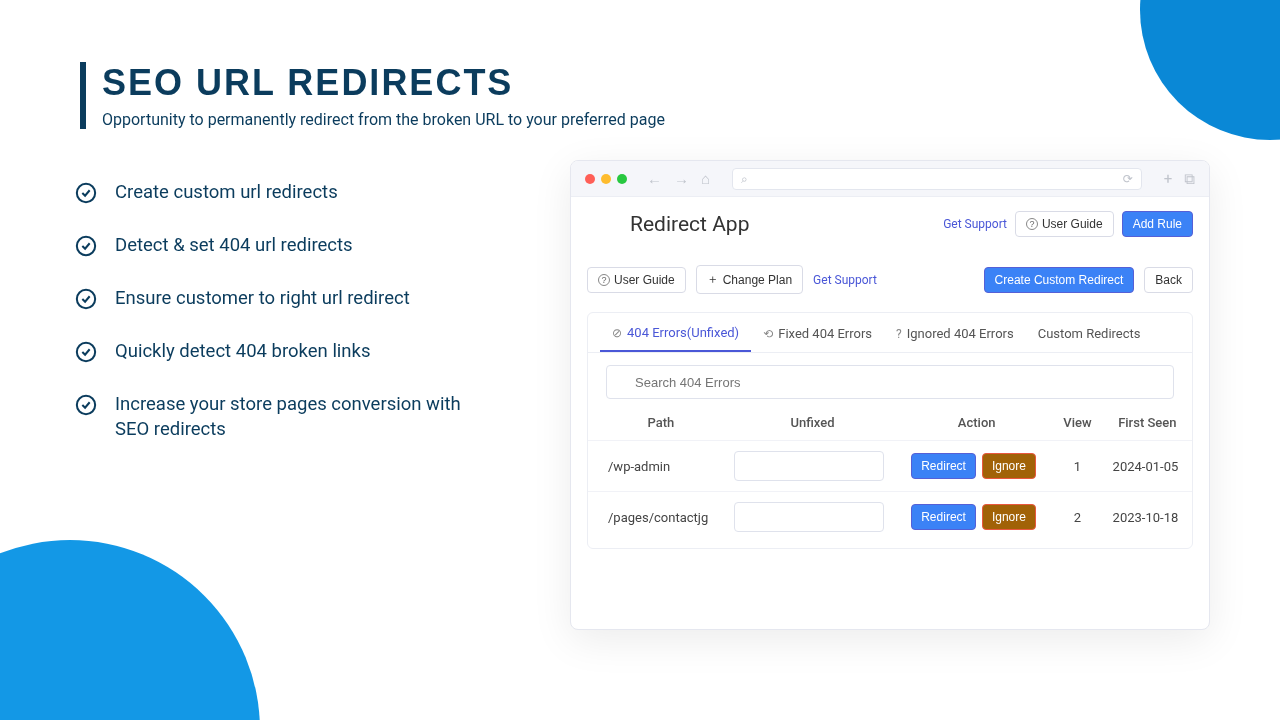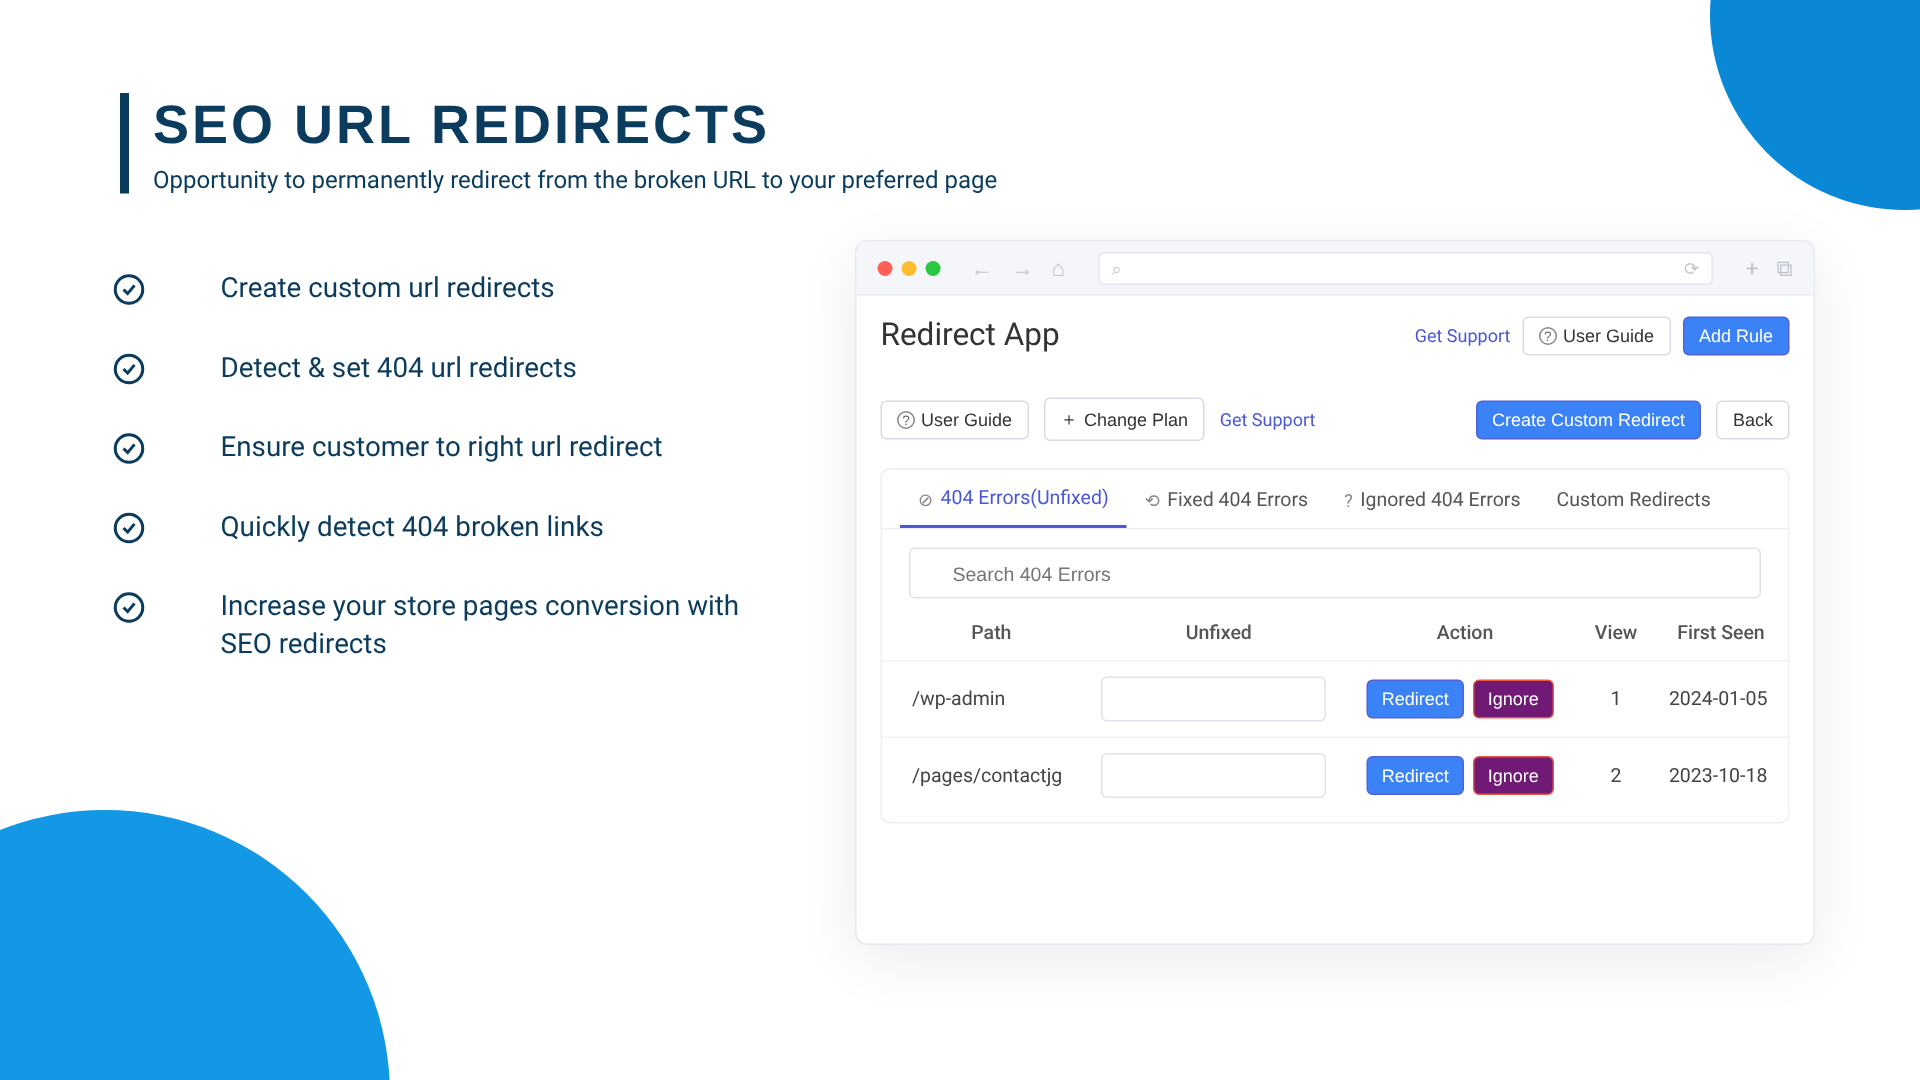--- a/index.html
+++ b/index.html
@@ -10,39 +10,39 @@
   .blob-bottom { position: absolute; bottom: -200px; left: -120px; width: 380px; height: 380px; background: #1398e6; border-radius: 50%; }
 
   .headline-block { position: absolute; top: 62px; left: 80px; border-left: 6px solid #0b3c5d; padding-left: 16px; }
   .headline-block h1 { color: #0b3c5d; font-size: 36px; font-weight: 800; letter-spacing: 2px; text-transform: uppercase; font-family: Arial, sans-serif; }
   .headline-block p { color: #0b3c5d; font-size: 16px; margin-top: 6px; }
 
   .features { position: absolute; top: 180px; left: 75px; width: 420px; }
   .feature { display: flex; align-items: flex-start; margin-bottom: 28px; }
   .feature .check { width: 22px; height: 22px; flex: 0 0 22px; margin-right: 18px; margin-top: 2px; }
   .feature .check svg { width: 22px; height: 22px; }
-  .feature span.text { color: #0b3c5d; font-size: 18.5px; line-height: 1.35; margin-left: 32px; }
+  .feature span.text { color: #0b3c5d; font-size: 18.5px; line-height: 1.35; }
 
   
   .browser { position: absolute; top: 160px; left: 570px; width: 640px; height: 470px; border: 1px solid #e5e7ef; border-radius: 8px; box-shadow: 0 10px 40px rgba(0,0,0,0.08); background: #fff; overflow: hidden; }
   .browser-chrome { height: 36px; background: #f5f6fa; border-bottom: 1px solid #eceef4; display: flex; align-items: center; padding: 0 14px; gap: 6px; }
   .dot { width: 10px; height: 10px; border-radius: 50%; }
   .dot.red { background:#ff5f57; } .dot.yellow{ background:#febc2e; } .dot.green{ background:#28c840; }
   .chrome-nav { margin-left: 14px; display: flex; gap: 12px; color: #c0c4cc; font-size: 15px; }
   .chrome-url { flex: 1; margin: 0 16px; height: 22px; background: #fff; border: 1px solid #e3e6ee; border-radius: 4px; display: flex; align-items: center; padding: 0 8px; color:#c0c4cc; font-size:12px; justify-content: space-between; }
   .chrome-right { color:#c0c4cc; font-size: 15px; display:flex; gap:12px; }
 
   .app-body { padding: 10px 16px 16px; }
   .app-header { display: flex; align-items: center; justify-content: space-between; margin-top: 4px; }
-  .app-title { font-size: 21px; color: #333; font-weight: 400; }
+  .app-title { font-size: 21px; color: #333; font-weight: 400; margin-left: 43px; }
   .app-header-right { display: flex; align-items: center; gap: 8px; }
   .link-support { color: #4a57d7; font-size: 12px; cursor:pointer; }
   .btn { border: 1px solid #d9dbe6; background:#fff; border-radius: 4px; padding: 5px 10px; font-size: 12px; color:#333; cursor:pointer; display:inline-flex; align-items:center; gap:4px; }
   .btn.primary { background: #3b82f6; color: #fff; border-color:#5560d6; }
-  .btn.danger { background: #701a75; color:#fff; border-color:#e9573f; }
+  .btn.danger { background: #a16207; color:#fff; border-color:#e9573f; }
   .btn.small { padding: 5px 9px; font-size: 12px; }
   .help-icon { width:12px; height:12px; border:1px solid #888; border-radius:50%; display:inline-flex; align-items:center; justify-content:center; font-size:9px; color:#666; }
 
   .toolbar { margin-top: 28px; display:flex; align-items:center; gap:10px; }
   .toolbar .spacer { flex: 1; }
 
   .panel { margin-top: 18px; border: 1px solid #eceef4; border-radius: 6px; padding-bottom: 6px; }
   .tabs { display: flex; border-bottom: 1px solid #eceef4; padding: 0 12px; }
   .tab { padding: 12px 12px 10px; font-size: 13px; color: #555; display:flex; align-items:center; gap:5px; cursor:pointer; }
   .tab.active { color: #4a57d7; border-bottom: 2px solid #4a57d7; }

